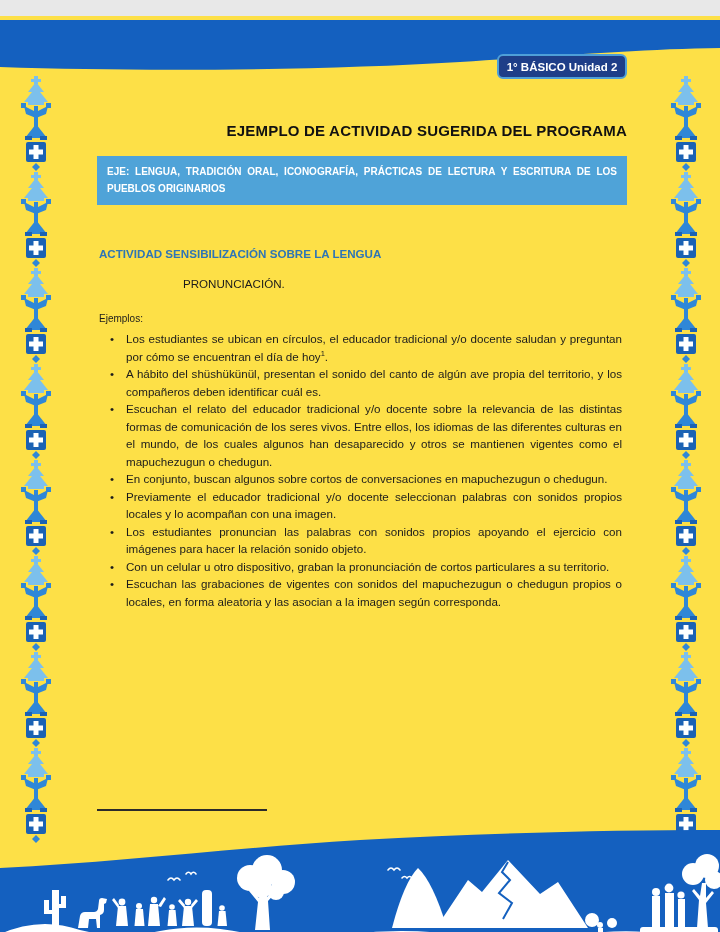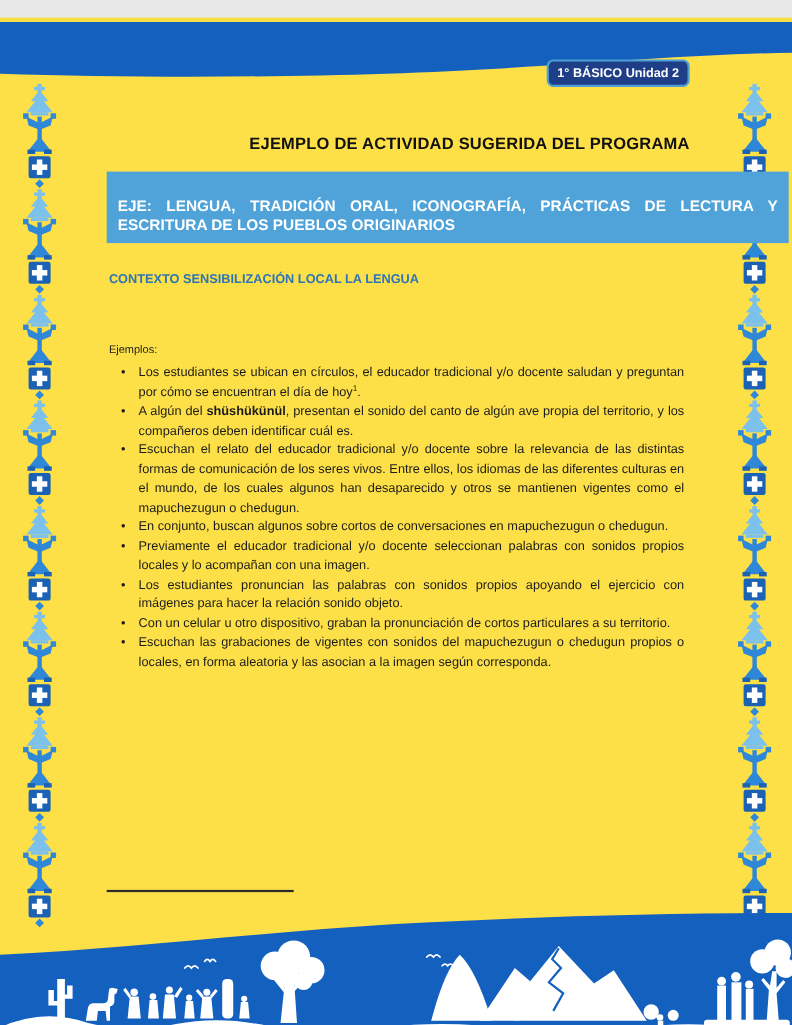--- a/index.html
+++ b/index.html
@@ -19,23 +19,23 @@
   
   .side-border{position:absolute;top:60px;width:40px;height:770px;}
   .side-border.left{left:16px;}
   .side-border.right{left:666px;}
   .doc-title{
     position:absolute;top:106px;left:97px;width:530px;
     font-size:15px;font-weight:bold;text-align:right;color:#111;
     letter-spacing:.2px;
   }
   .eje-box{
-    position:absolute;top:140px;left:97px;width:620px;box-sizing:border-box;
-    background:#4fa3d8;color:#ffffff;font-weight:bold;font-size:14px;
-    line-height:17px;padding:23px 10px 8px 10px;text-align:justify;
+    position:absolute;top:140px;left:97px;width:530px;box-sizing:border-box;
+    background:#4fa3d8;color:#ffffff;font-weight:bold;font-size:10px;
+    line-height:17px;padding:7px 10px 8px 10px;text-align:justify;
   }
   .context-heading{
     position:absolute;top:231px;left:99px;width:528px;
     color:#2e75b6;font-weight:bold;font-size:11.6px;
   }
   .activity{
     position:absolute;top:259px;left:104px;width:518px;
     font-size:11.6px;line-height:17.5px;
   }
   .activity .l1{text-align:justify;text-align-last:justify;}
@@ -43,21 +43,21 @@
   .examples-label{
     position:absolute;top:297px;left:99px;font-size:10px;
   }
   .bullets{
     position:absolute;top:314px;left:104px;width:518px;
     font-size:11.6px;line-height:17.5px;
   }
   .bullet-row{display:flex;}
   .bullet-row .marker{width:22px;flex:0 0 22px;padding-left:6px;box-sizing:border-box;}
   .bullet-row p{margin:0;flex:1;text-align:justify;}
-  .bullet-row p b{font-weight:bold;}
+  .bullet-row p b{font-weight:normal;}
   sup{font-size:7.5px;vertical-align:super;line-height:0;}
   
   .footnote-rule{
     position:absolute;top:793px;left:97px;width:170px;
     border-top:2px solid #2b2b2b;
   }
   .footnote{
     position:absolute;top:801px;left:97px;width:528px;
     font-size:10px;color:#222;
   }
@@ -118,37 +118,38 @@
     <use href="#totem" y="576"></use>
       <use href="#totem" y="672"></use>
   </svg>
 
   <div class="doc-title">EJEMPLO DE ACTIVIDAD SUGERIDA DEL PROGRAMA</div>
 
   <div class="eje-box">
     <span>EJE:  LENGUA, TRADICIÓN ORAL, ICONOGRAFÍA, PRÁCTICAS DE LECTURA Y ESCRITURA DE LOS PUEBLOS ORIGINARIOS</span>
   </div>
 
-  <div class="context-heading">CONTEXTO SENSIBILIZACIÓN LOCAL LA LENGUA</div>
+  <div class="context-heading">ACTIVIDAD SENSIBILIZACIÓN SOBRE LA LENGUA</div>
 
   <div class="activity">
+    <div class="l2">PRONUNCIACIÓN.</div>
   </div>
 
   <div class="examples-label">Ejemplos:</div>
 
   <div class="bullets">
 
     <div class="bullet-row">
       <span class="marker">•</span>
       <p><span>Los estudiantes se ubican en círculos, el educador tradicional y/o docente saludan y preguntan por cómo se encuentran el día de hoy</span><sup>1</sup><span>.</span></p>
     </div>
 
     <div class="bullet-row">
       <span class="marker">•</span>
-      <p><span>A algún del </span><b>shüshükünül</b><span>, presentan el sonido del canto de algún ave propia del territorio, y los compañeros deben identificar cuál es.</span></p>
+      <p><span>A hábito del </span><b>shüshükünül</b><span>, presentan el sonido del canto de algún ave propia del territorio, y los compañeros deben identificar cuál es.</span></p>
     </div>
 
     <div class="bullet-row">
       <span class="marker">•</span>
       <p>Escuchan el relato del educador tradicional y/o docente sobre la relevancia de las distintas formas de comunicación de los seres vivos. Entre ellos, los idiomas de las diferentes culturas en el mundo, de los cuales algunos han desaparecido y otros se mantienen vigentes como el mapuchezugun o chedugun.</p>
     </div>
 
     <div class="bullet-row">
       <span class="marker">•</span>
       <p>En conjunto, buscan algunos sobre cortos de conversaciones en mapuchezugun o chedugun.</p>

